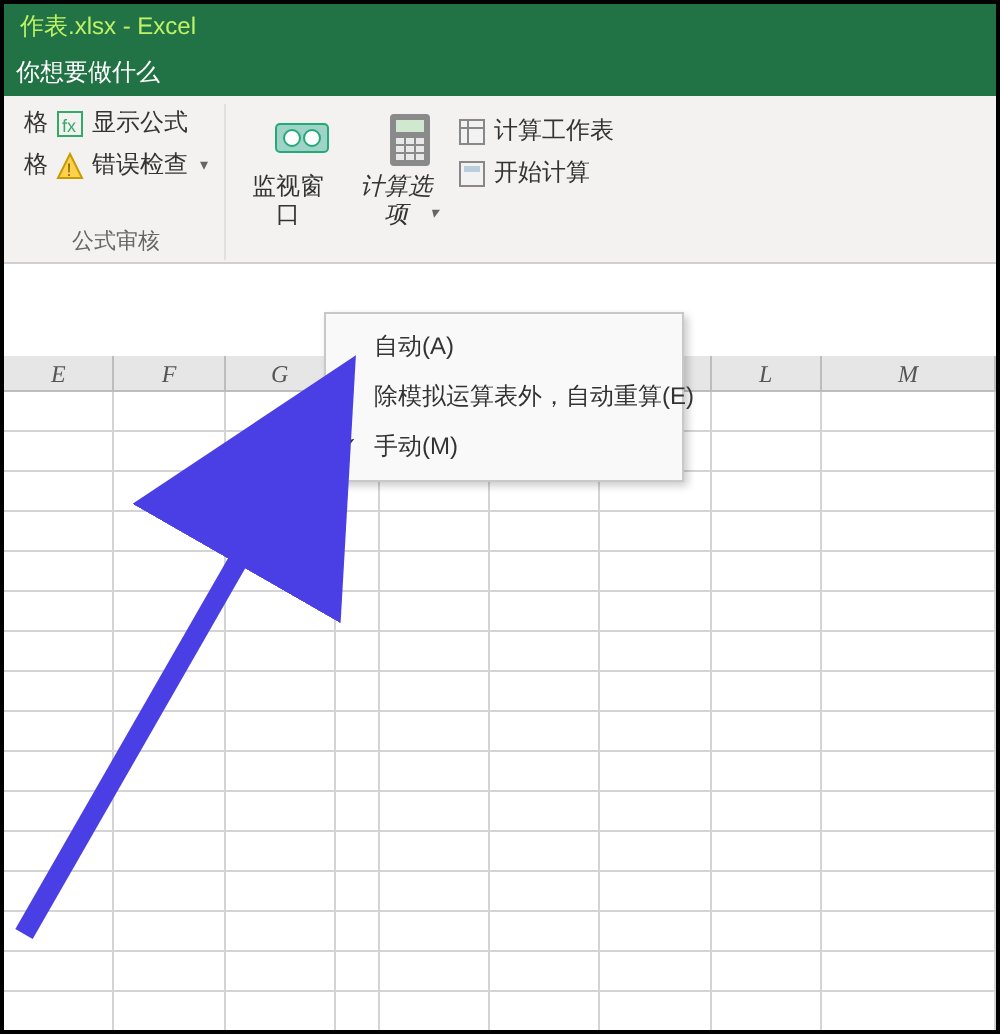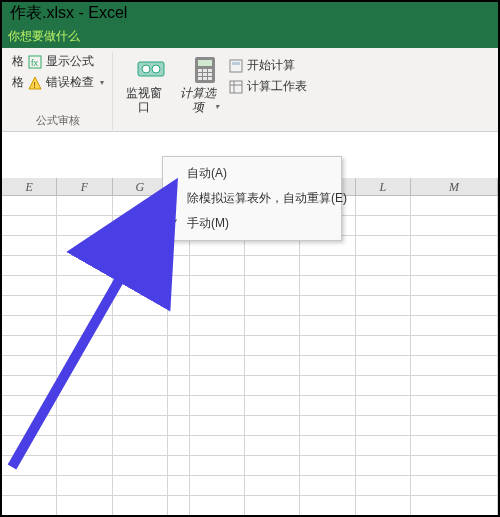--- a/index.html
+++ b/index.html
@@ -8,29 +8,29 @@
     font-size: 12px;
     background: #fff;
     width: 500px;
     height: 517px;
     overflow: hidden;
     position: relative;
     border: 2px solid #000;
   }
   .titlebar {
     background: #217346;
-    color: #000000;
+    color: #bef264;
     height: 22px;
     line-height: 22px;
     padding-left: 8px;
-    font-size: 16px;
+    font-size: 12px;
   }
   .tellme {
     background: #217346;
-    color: #bef264;
+    color: #ffffff;
     height: 24px;
     line-height: 24px;
     padding-left: 6px;
     font-size: 12px;
   }
   .ribbon {
     background: #f3f2f1;
     border-bottom: 1px solid #d0d0d0;
     height: 84px;
     display: flex;
@@ -231,34 +231,34 @@
       </span>
       <span>计算选项</span>
       <span class="drop-caret" style="position:absolute; bottom:2px; right:6px;">▾</span>
     </div>
 
     <div class="group-rows" style="margin-top:4px;">
       <div class="rbtn">
         <span class="icon-sq">
           <svg width="14" height="14">
               <rect x="1" y="1" width="12" height="12" fill="#f2f2f2" stroke="#888"></rect>
-              <rect x="3" y="3" width="8" height="3" fill="#bcd"></rect>
-            </svg>
-        </span>
-        <span>开始计算</span>
-      </div>
-      <div class="rbtn">
-        <span class="icon-sq">
-          <svg width="14" height="14">
-              <rect x="1" y="1" width="12" height="12" fill="#f2f2f2" stroke="#888"></rect>
               <line x1="1" y1="5" x2="13" y2="5" stroke="#888"></line>
               <line x1="5" y1="1" x2="5" y2="13" stroke="#888"></line>
             </svg>
         </span>
         <span>计算工作表</span>
+      </div>
+      <div class="rbtn">
+        <span class="icon-sq">
+          <svg width="14" height="14">
+              <rect x="1" y="1" width="12" height="12" fill="#f2f2f2" stroke="#888"></rect>
+              <rect x="3" y="3" width="8" height="3" fill="#bcd"></rect>
+            </svg>
+        </span>
+        <span>开始计算</span>
       </div>
     </div>
   </div>
 </div>
 
 <div class="menu">
   <div class="menu-item">
     <span>自动(A)</span>
   </div>
   <div class="menu-item">

